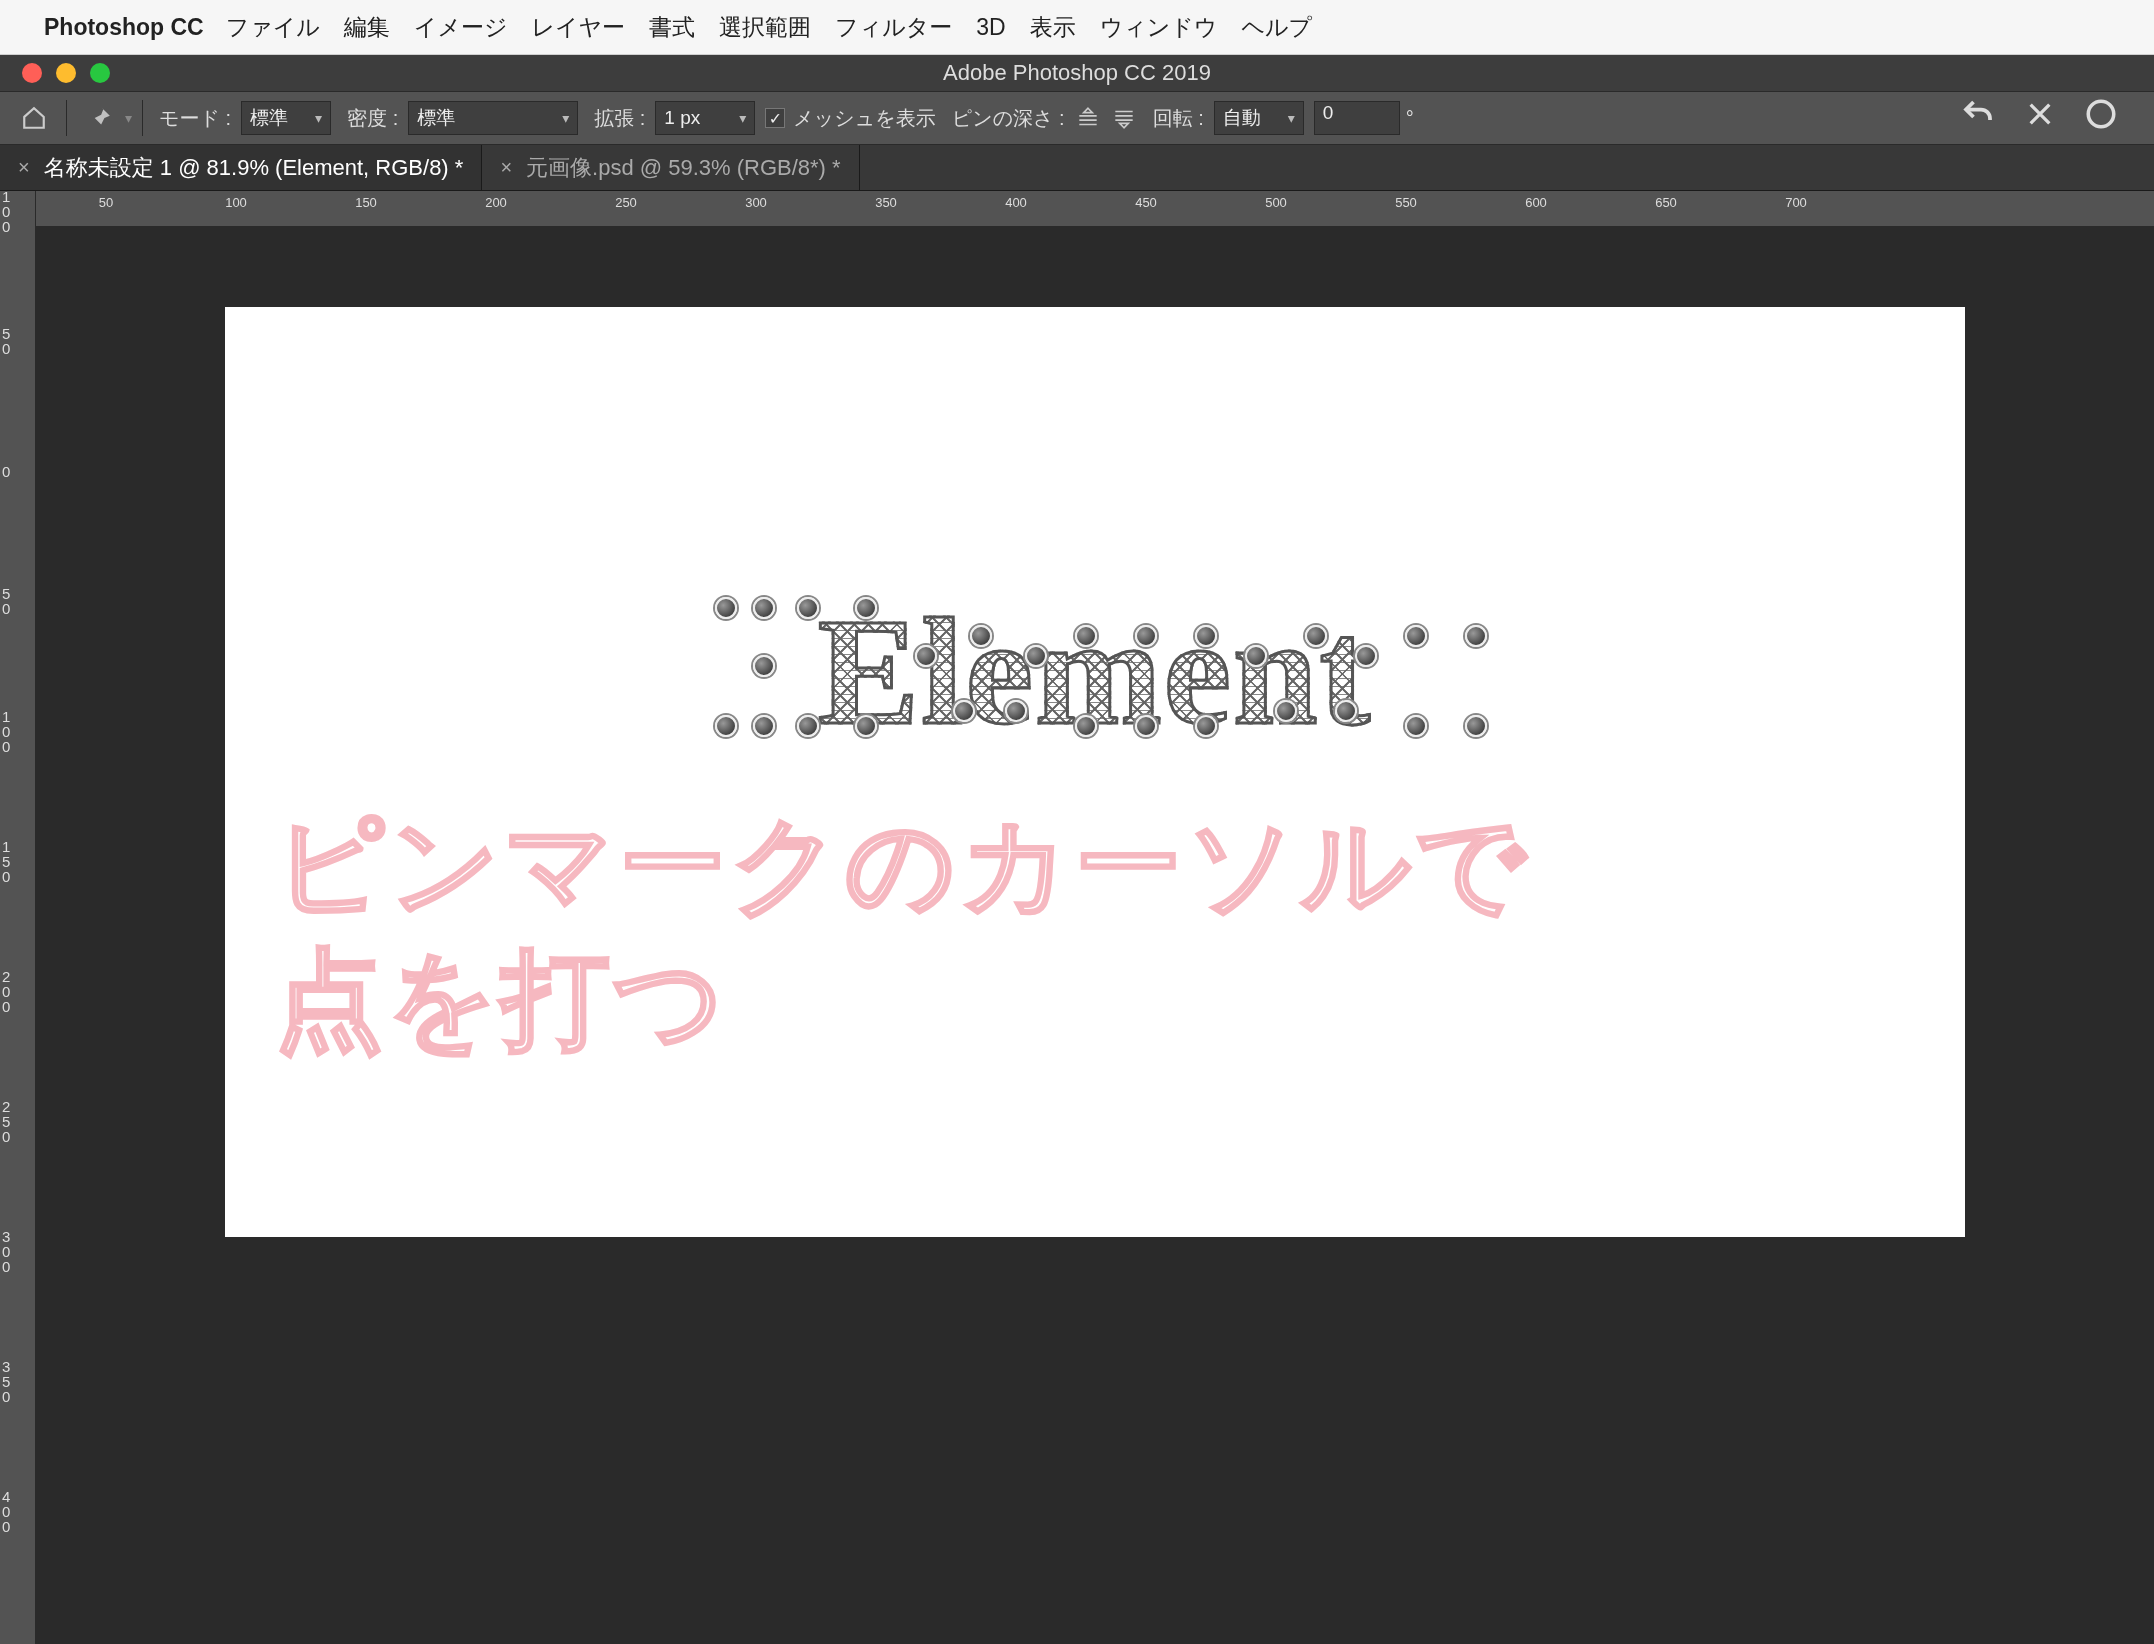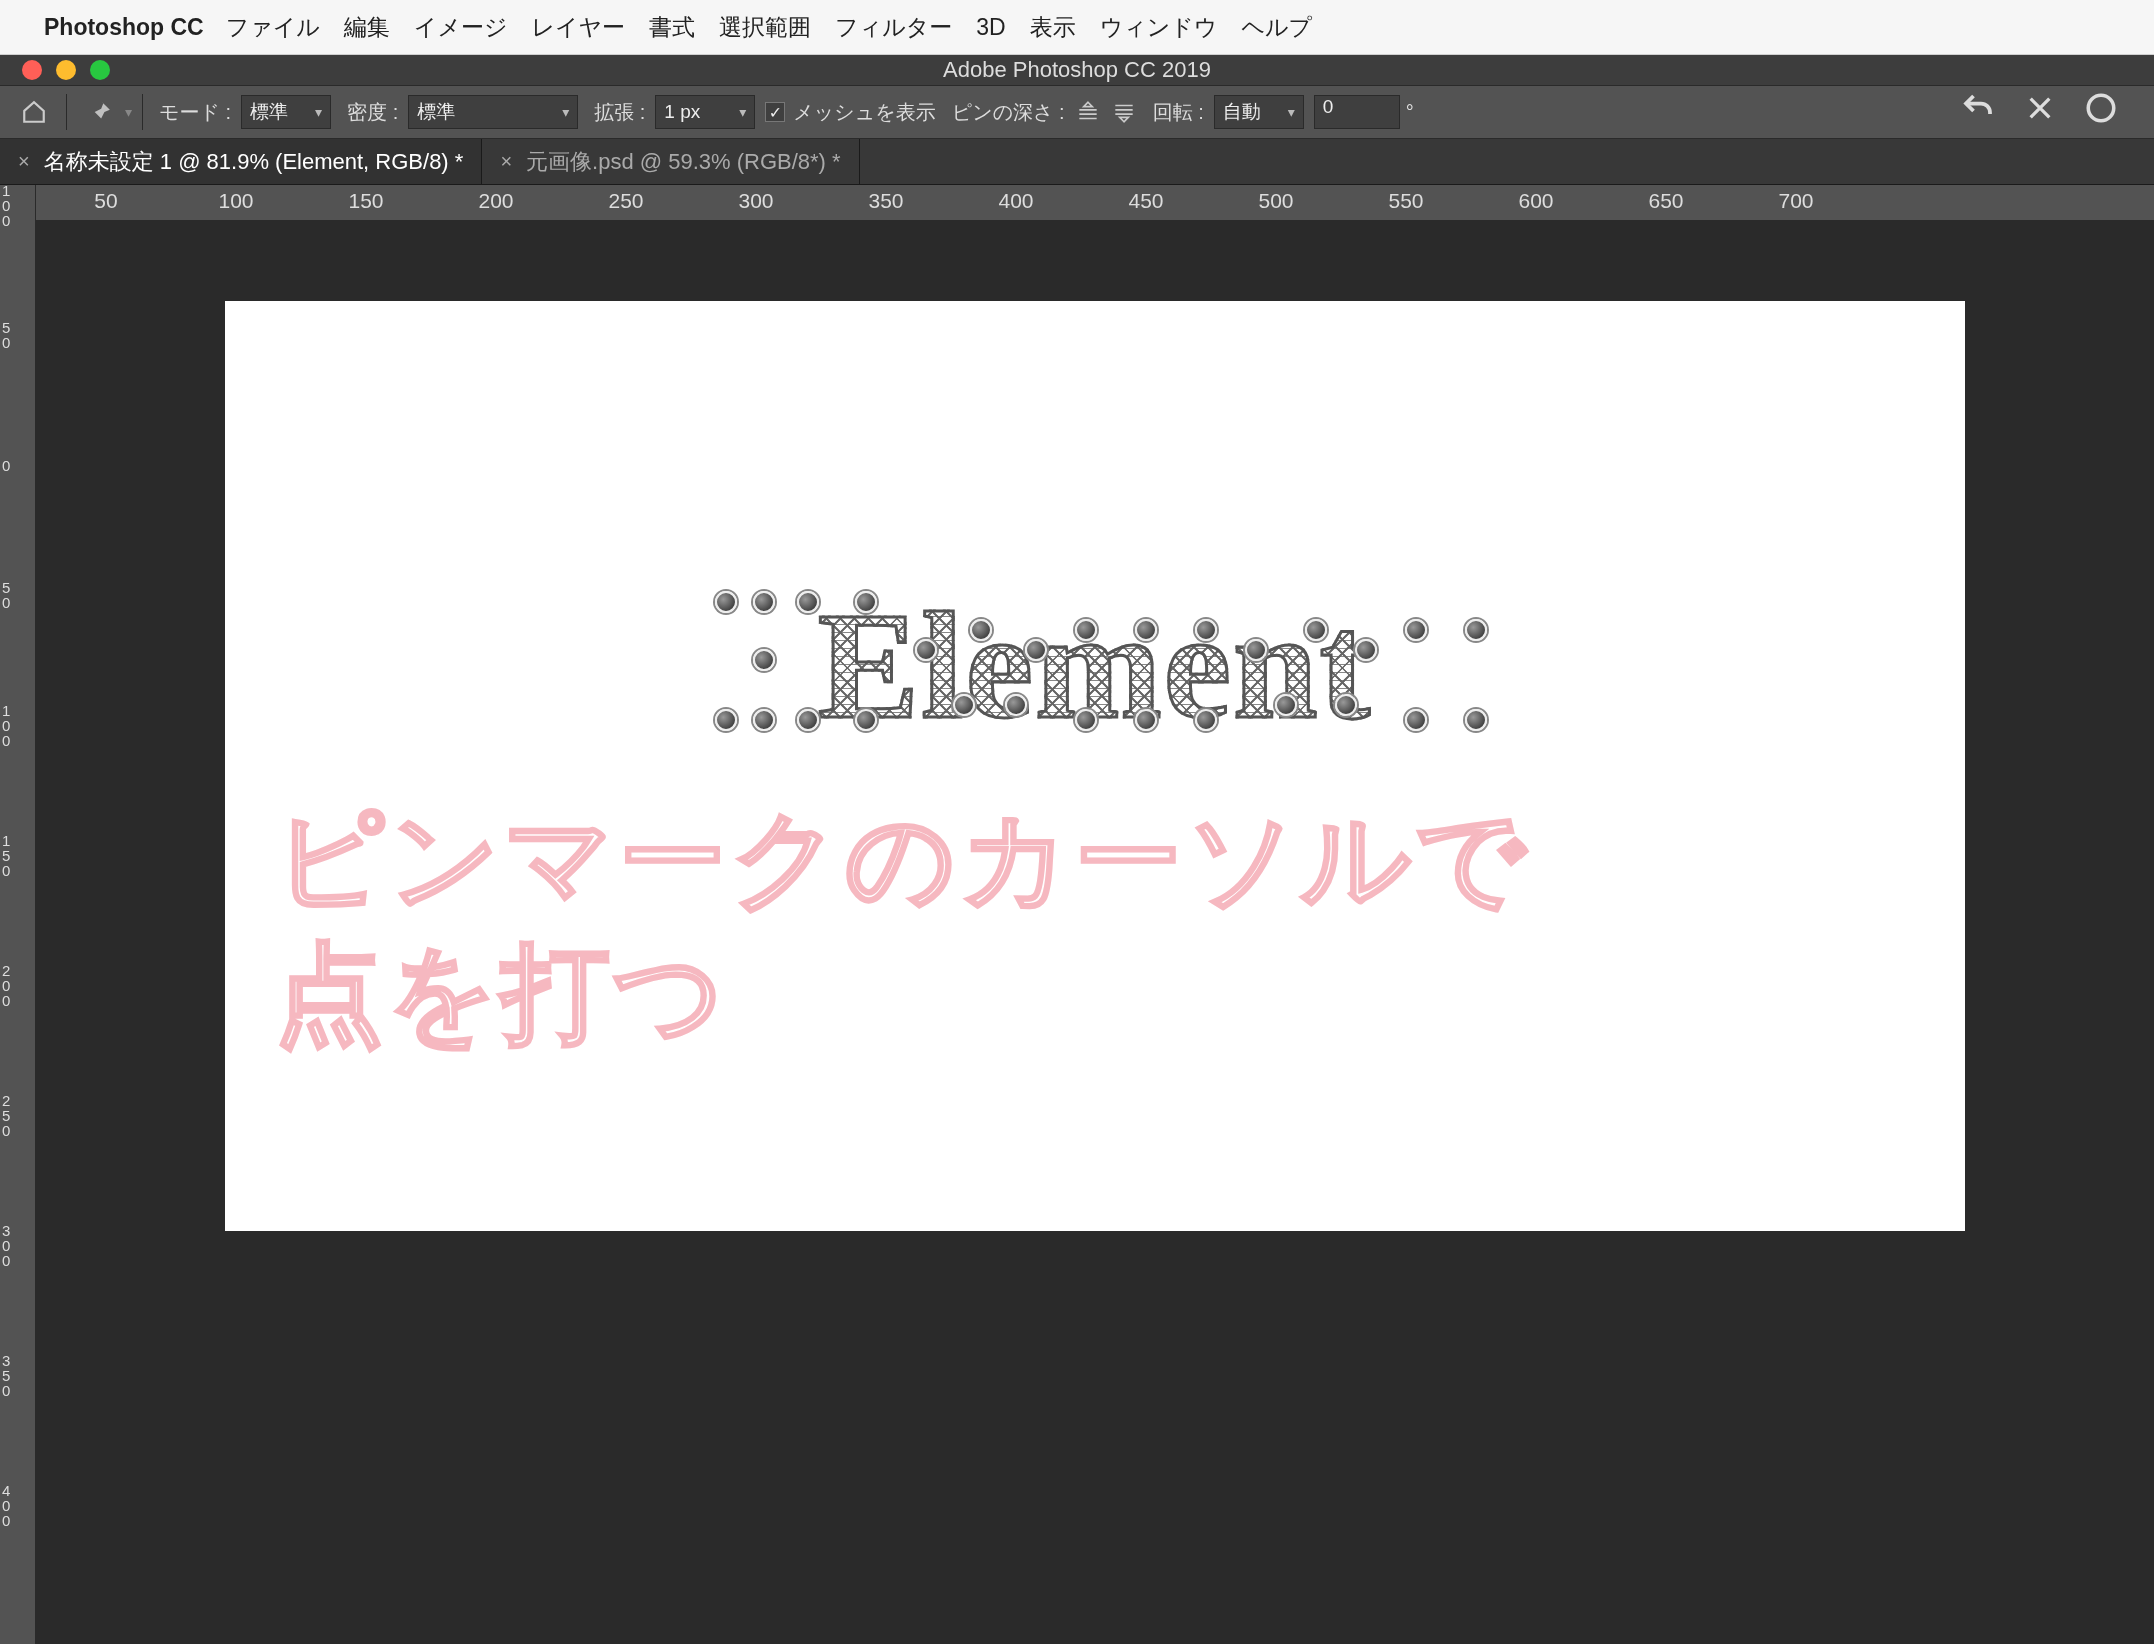--- a/index.html
+++ b/index.html
@@ -5,21 +5,21 @@
 * { margin: 0; padding: 0; box-sizing: border-box; font-family: -apple-system, "Hiragino Kaku Gothic ProN", sans-serif; }
 body { background: #323232; width: 2154px; height: 1644px; overflow: hidden; }
 
 
 .mac-menu-bar { background: #f6f6f6; height: 55px; display: flex; align-items: center; padding: 0 20px; font-size: 23px; color: #222; border-bottom: 1px solid #d0d0d0; }
 .mac-menu-bar .apple { font-size: 26px; margin-right: 24px; }
 .mac-menu-bar .app-name { font-weight: 700; margin-right: 22px; }
 .mac-menu-bar .menu-item { margin-right: 24px; cursor: default; }
 
 
-.window-bar { background: #3d3d3d; height: 30px; display: flex; align-items: center; position: relative; }
+.window-bar { background: #3d3d3d; height: 36px; display: flex; align-items: center; position: relative; }
 .traffic-lights { display: flex; gap: 14px; margin-left: 22px; }
 .tl { width: 20px; height: 20px; border-radius: 50%; }
 .tl.red { background: #ff5f57; }
 .tl.yellow { background: #febc2e; }
 .tl.green { background: #28c840; }
 .window-title { position: absolute; left: 50%; transform: translateX(-50%); color: #ddd; font-size: 22px; }
 
 
 .options-bar { background: #535353; height: 54px; display: flex; align-items: center; padding: 0 12px; gap: 10px; border-top: 1px solid #2a2a2a; border-bottom: 1px solid #2a2a2a; }
 .opt-btn { width: 44px; height: 38px; display: flex; align-items: center; justify-content: center; color: #ccc; }
@@ -39,21 +39,21 @@
 .doc-tab { display: flex; align-items: center; padding: 0 18px; color: #ddd; font-size: 22px; gap: 14px; border-right: 1px solid #1a1a1a; }
 .doc-tab.active { background: #323232; color: #fff; }
 .doc-tab.inactive { color: #aaa; }
 .tab-close { font-size: 20px; color: #aaa; }
 
 
 .workspace { display: flex; height: calc(1644px - 40px - 36px - 54px - 46px); }
 .v-ruler { width: 36px; background: #535353; position: relative; border-right: 1px solid #2a2a2a; }
 .main-col { flex: 1; display: flex; flex-direction: column; }
 .h-ruler { height: 36px; background: #535353; position: relative; border-bottom: 1px solid #2a2a2a; }
-.ruler-tick { position: absolute; color: #ddd; font-size: 21px; }
+.ruler-tick { position: absolute; color: #ddd; font-size: 13px; }
 .h-ruler .ruler-tick { top: 4px; transform: translateX(-50%); }
 .v-ruler .ruler-tick { left: 2px; transform: translateY(-50%); writing-mode: horizontal-tb; font-size: 15px; line-height: 1; text-align: left; }
 .v-ruler .vt { display:block; }
 
 .canvas-area { flex: 1; background: #2a2a2a; display: flex; align-items: flex-start; justify-content: center; padding-top: 80px; overflow: hidden; }
 .canvas { background: #fff; width: 1740px; height: 930px; position: relative; }
 
 .element-text { position: absolute; left: 50%; top: 278px; transform: translateX(-50%); font-size: 152px; font-weight: 800; color: #555; letter-spacing: 2px; font-family: Georgia, serif;
   background-image: repeating-linear-gradient(45deg,#666 0,#666 2px,transparent 2px,transparent 10px), repeating-linear-gradient(-45deg,#666 0,#666 2px,transparent 2px,transparent 10px), repeating-linear-gradient(0deg,#888 0,#888 1px,transparent 1px,transparent 8px);
   -webkit-background-clip: text; background-clip: text; color: transparent;

